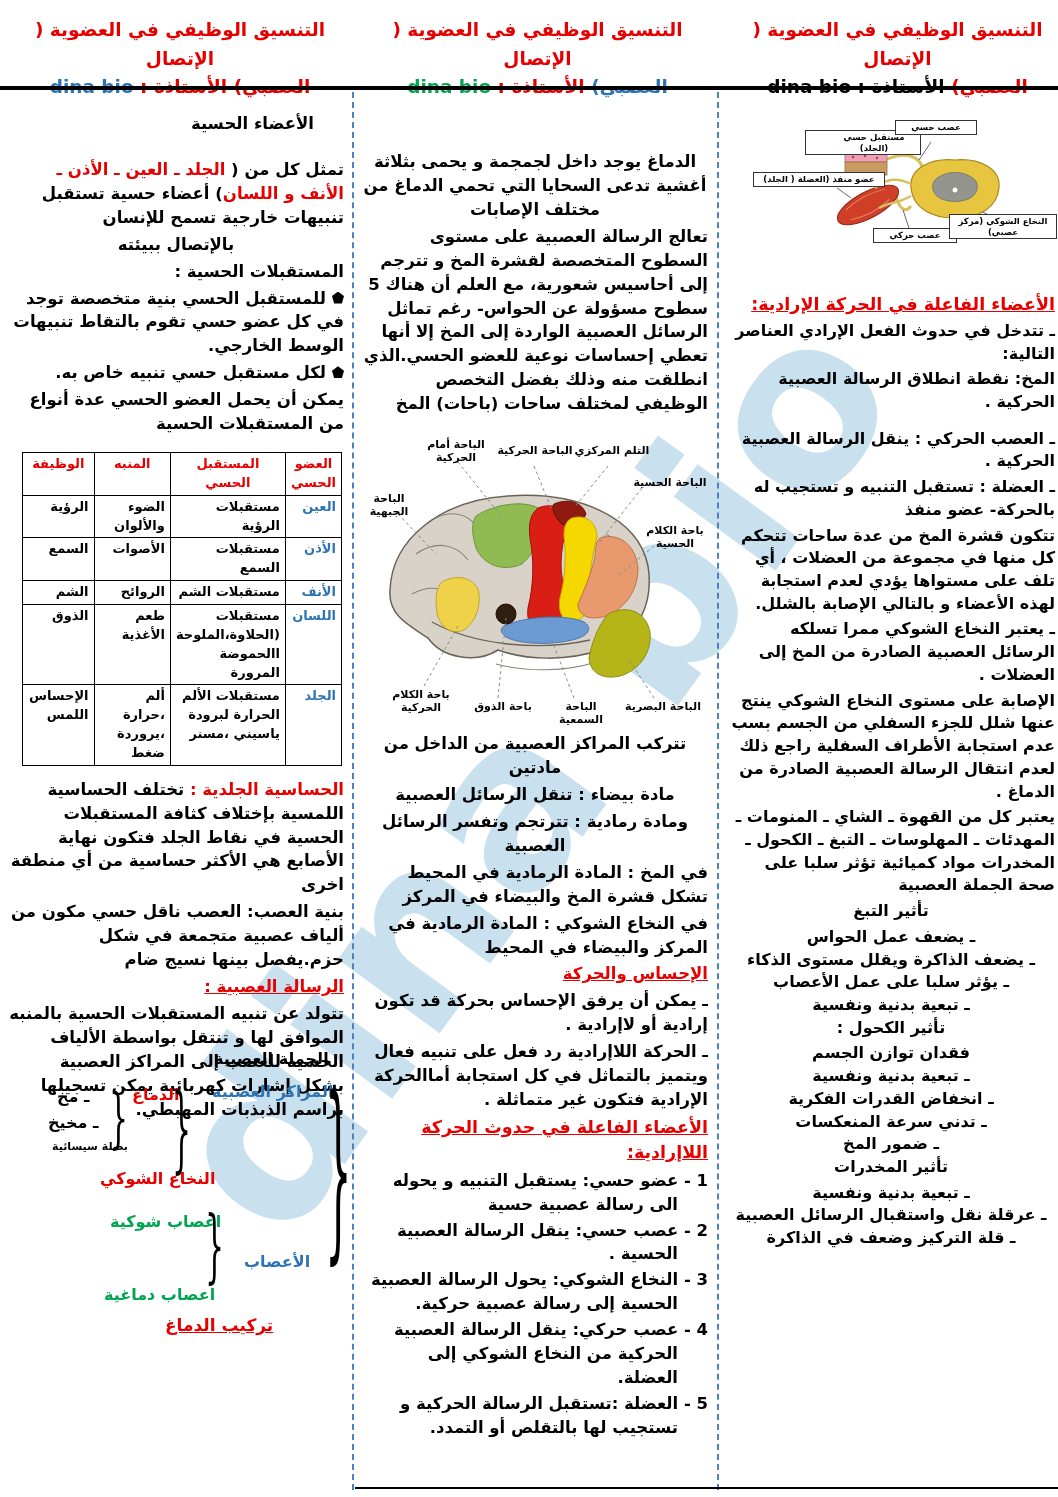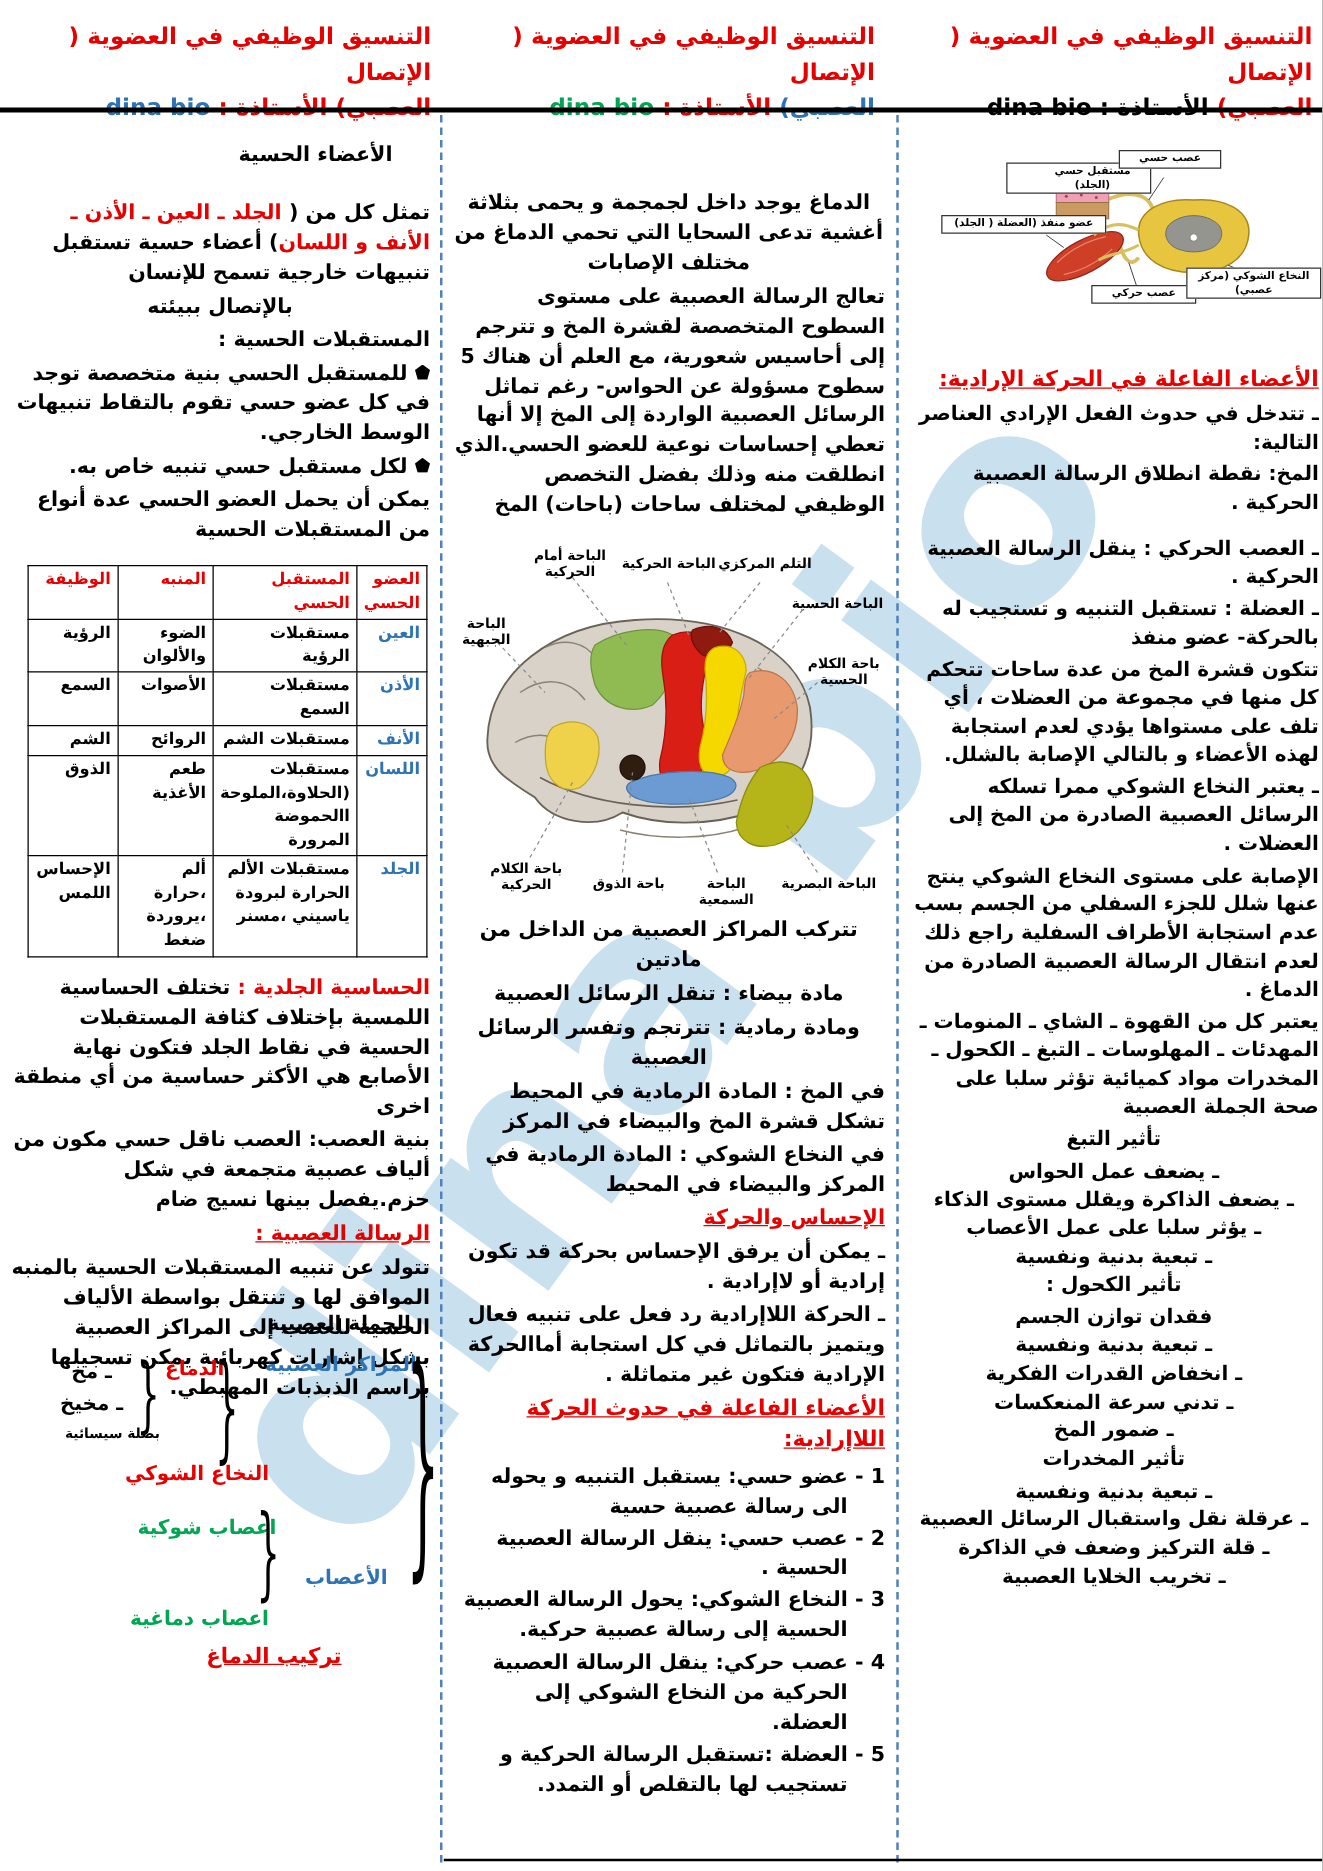--- a/index.html
+++ b/index.html
@@ -3,21 +3,21 @@
 <meta charset="utf-8">
 <style>
   html,body{margin:0;padding:0;background:#888;}
   #page{position:relative;width:1058px;height:1497px;background:#fff;overflow:hidden;
         font-family:"DejaVu Sans",sans-serif;color:#000;}
   
   #wm{position:absolute;left:-130px;top:640px;width:1320px;text-align:center;
       font-size:230px;font-weight:bold;letter-spacing:2px;color:#79b2d8;opacity:.40;
       transform:rotate(-54deg);z-index:0;pointer-events:none;white-space:nowrap;}
   
-  .hdr{position:absolute;top:16px;direction:rtl;text-align:right;font-weight:bold;
+  .hdr{position:absolute;top:16px;direction:rtl;text-align:center;font-weight:bold;
        font-size:18.5px;line-height:1.55;z-index:1;}
   .hdr .lat{direction:ltr;unicode-bidi:embed;}
   .red{color:#e60000;} .blue{color:#2e74b5;} .green{color:#00a651;} .blk{color:#000;}
   .ul{text-decoration:underline;}
   .rule-top{position:absolute;left:0;top:86px;width:1058px;height:4px;background:#000;z-index:1;}
   .rule-bottom{position:absolute;left:355px;top:1487px;width:703px;height:2px;background:#000;z-index:1;}
   .sep{position:absolute;top:92px;height:1398px;width:0;border-left:2px dashed #4f81bd;z-index:1;}
   
   .col{position:absolute;direction:rtl;text-align:right;font-weight:bold;z-index:1;}
   #col-left{left:8px;top:112px;width:336px;font-size:16.5px;line-height:1.45;}
@@ -25,21 +25,21 @@
   #col-right{left:727px;top:100px;width:328px;font-size:16px;line-height:1.42;}
   .col p{margin:0 0 3px 0;}
   .c{text-align:center;}
   .pent{display:inline-block;width:12px;height:12px;background:#000;margin-left:6px;
         clip-path:polygon(50% 0,100% 38%,82% 100%,18% 100%,0 38%);}
   .li{padding-right:30px;text-indent:-30px;margin:0 0 2px 0;}
   
   table.senses{border-collapse:collapse;width:320px;margin:16px 2px 12px 0;font-size:13px;}
   table.senses th,table.senses td{border:1.4px solid #000;padding:2px 5px;vertical-align:top;
         text-align:right;font-weight:bold;}
-  table.senses th{color:#e60000;}
+  table.senses th{color:#e60000;text-align:center;}
   
   .diag{position:relative;direction:ltr;}
   #reflex{width:330px;height:186px;margin:2px 0 4px 0;}
   .dlbl{position:absolute;background:#fff;border:1px solid #333;font-size:8.5px;font-weight:bold;
         direction:rtl;text-align:center;padding:1px 2px;line-height:1.25;}
   #brainbox{width:342px;height:292px;margin:20px 0 4px 2px;}
   .blbl{position:absolute;font-size:11px;font-weight:bold;direction:rtl;text-align:center;line-height:1.2;}
   
   #tree{position:absolute;left:4px;top:935px;width:348px;height:285px;direction:ltr;}
   .tn{position:absolute;font-size:16px;font-weight:bold;direction:rtl;white-space:nowrap;}
@@ -282,16 +282,15 @@
     <p class="c">تأثير الكحول :</p>
     <div class="c">فقدان توازن الجسم</div>
     <div class="c">ـ تبعية بدنية ونفسية</div>
     <div class="c">ـ انخفاض القدرات الفكرية</div>
     <div class="c">ـ تدني سرعة المنعكسات</div>
     <div class="c">ـ ضمور المخ</div>
     <p class="c">تأثير المخدرات</p>
     <div class="c">ـ تبعية بدنية ونفسية</div>
     <div class="c">ـ عرقلة نقل واستقبال الرسائل العصبية</div>
     <div class="c">ـ قلة التركيز وضعف في الذاكرة</div>
-    <div class="c">ـ تخريب الخلايا العصبية</div>
   </div>
 
 </div>
 
 </body></html>

